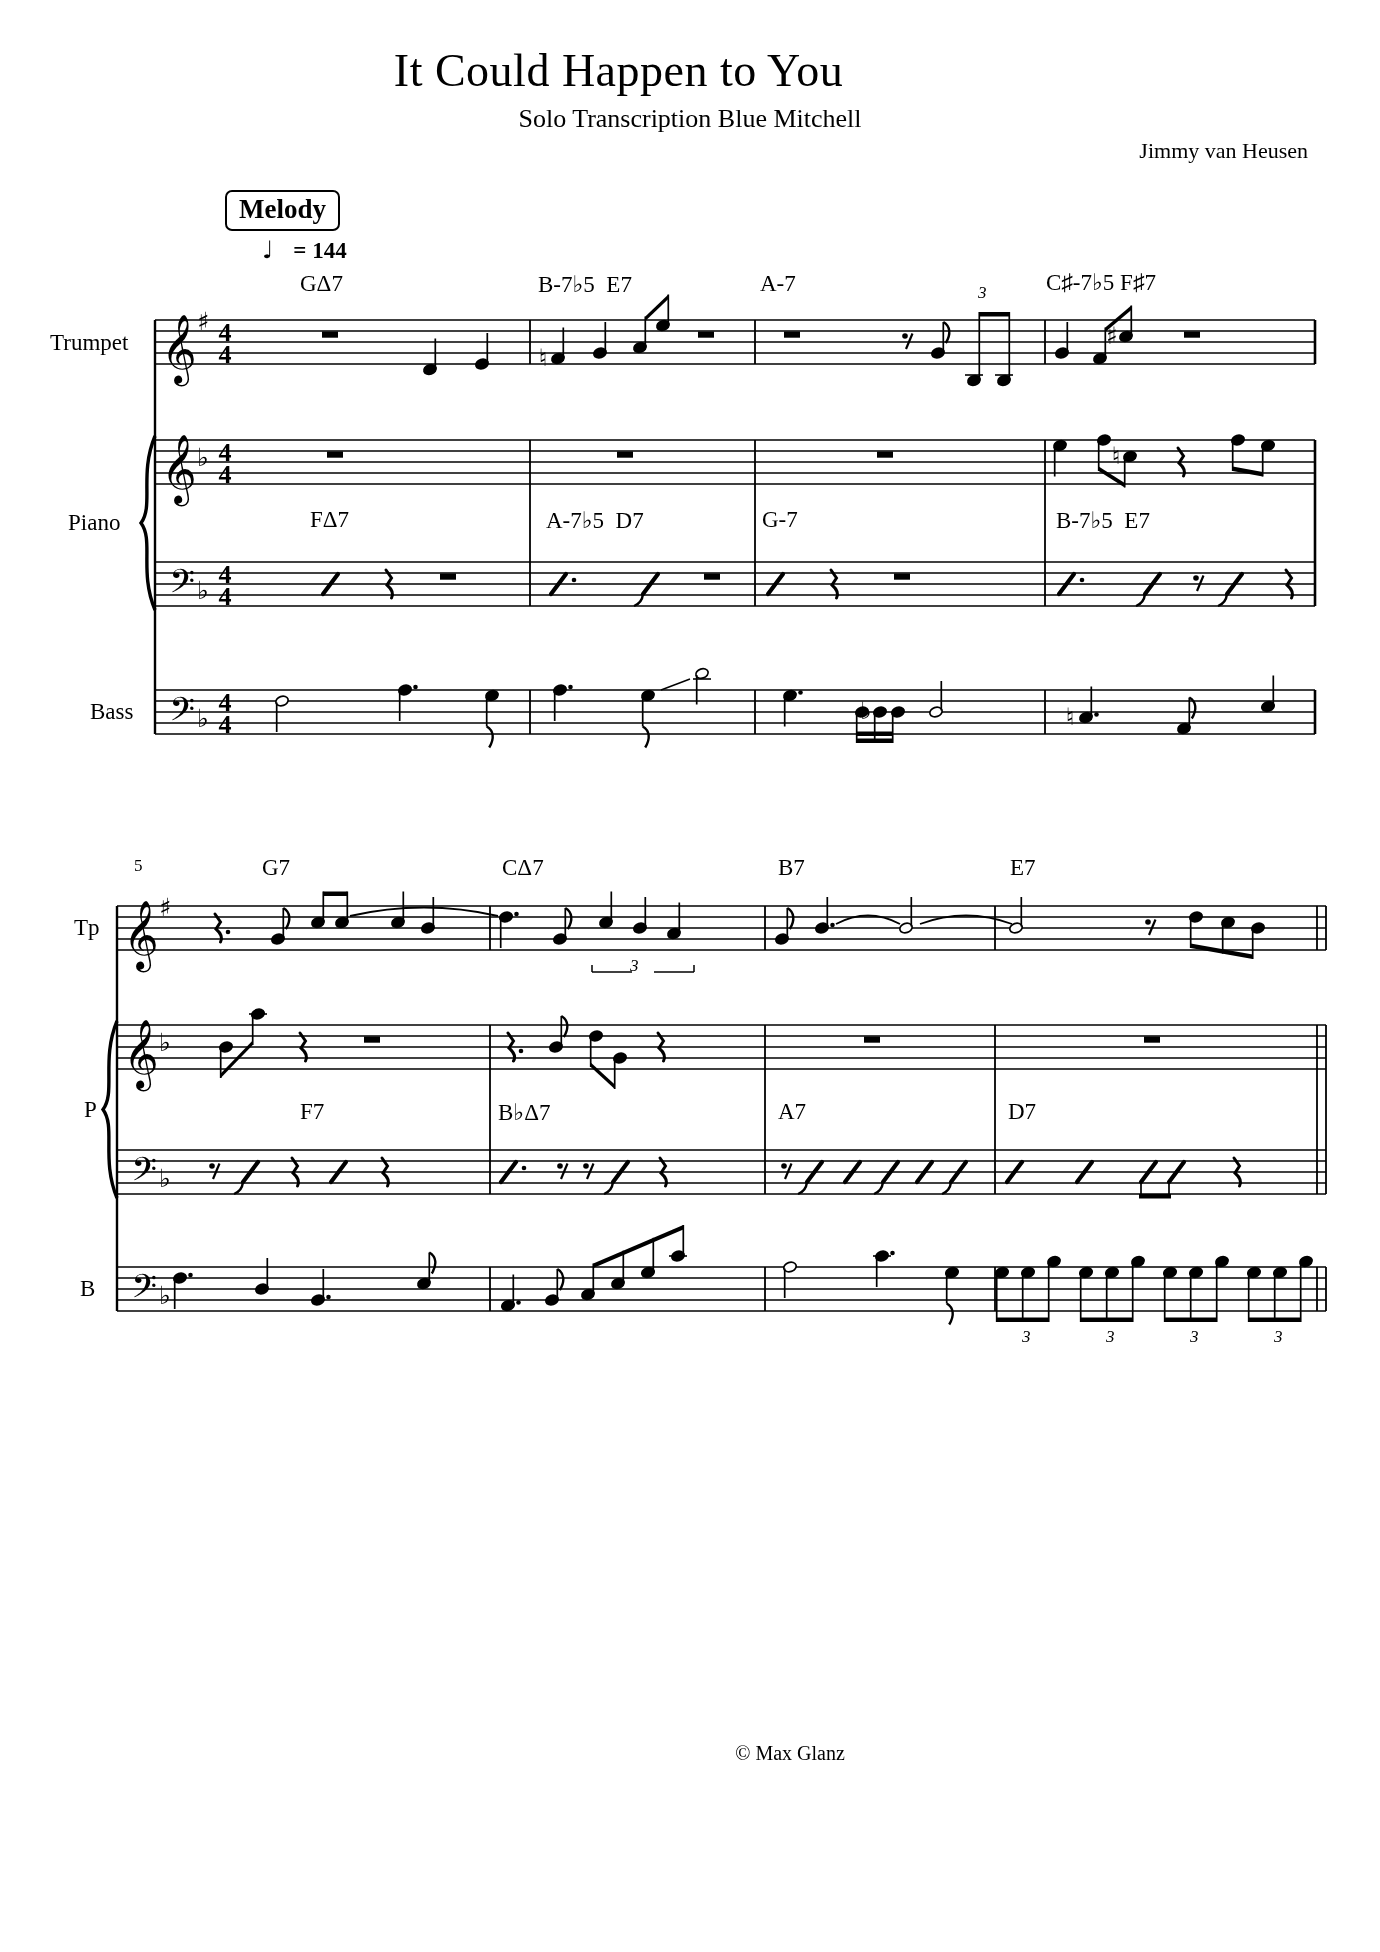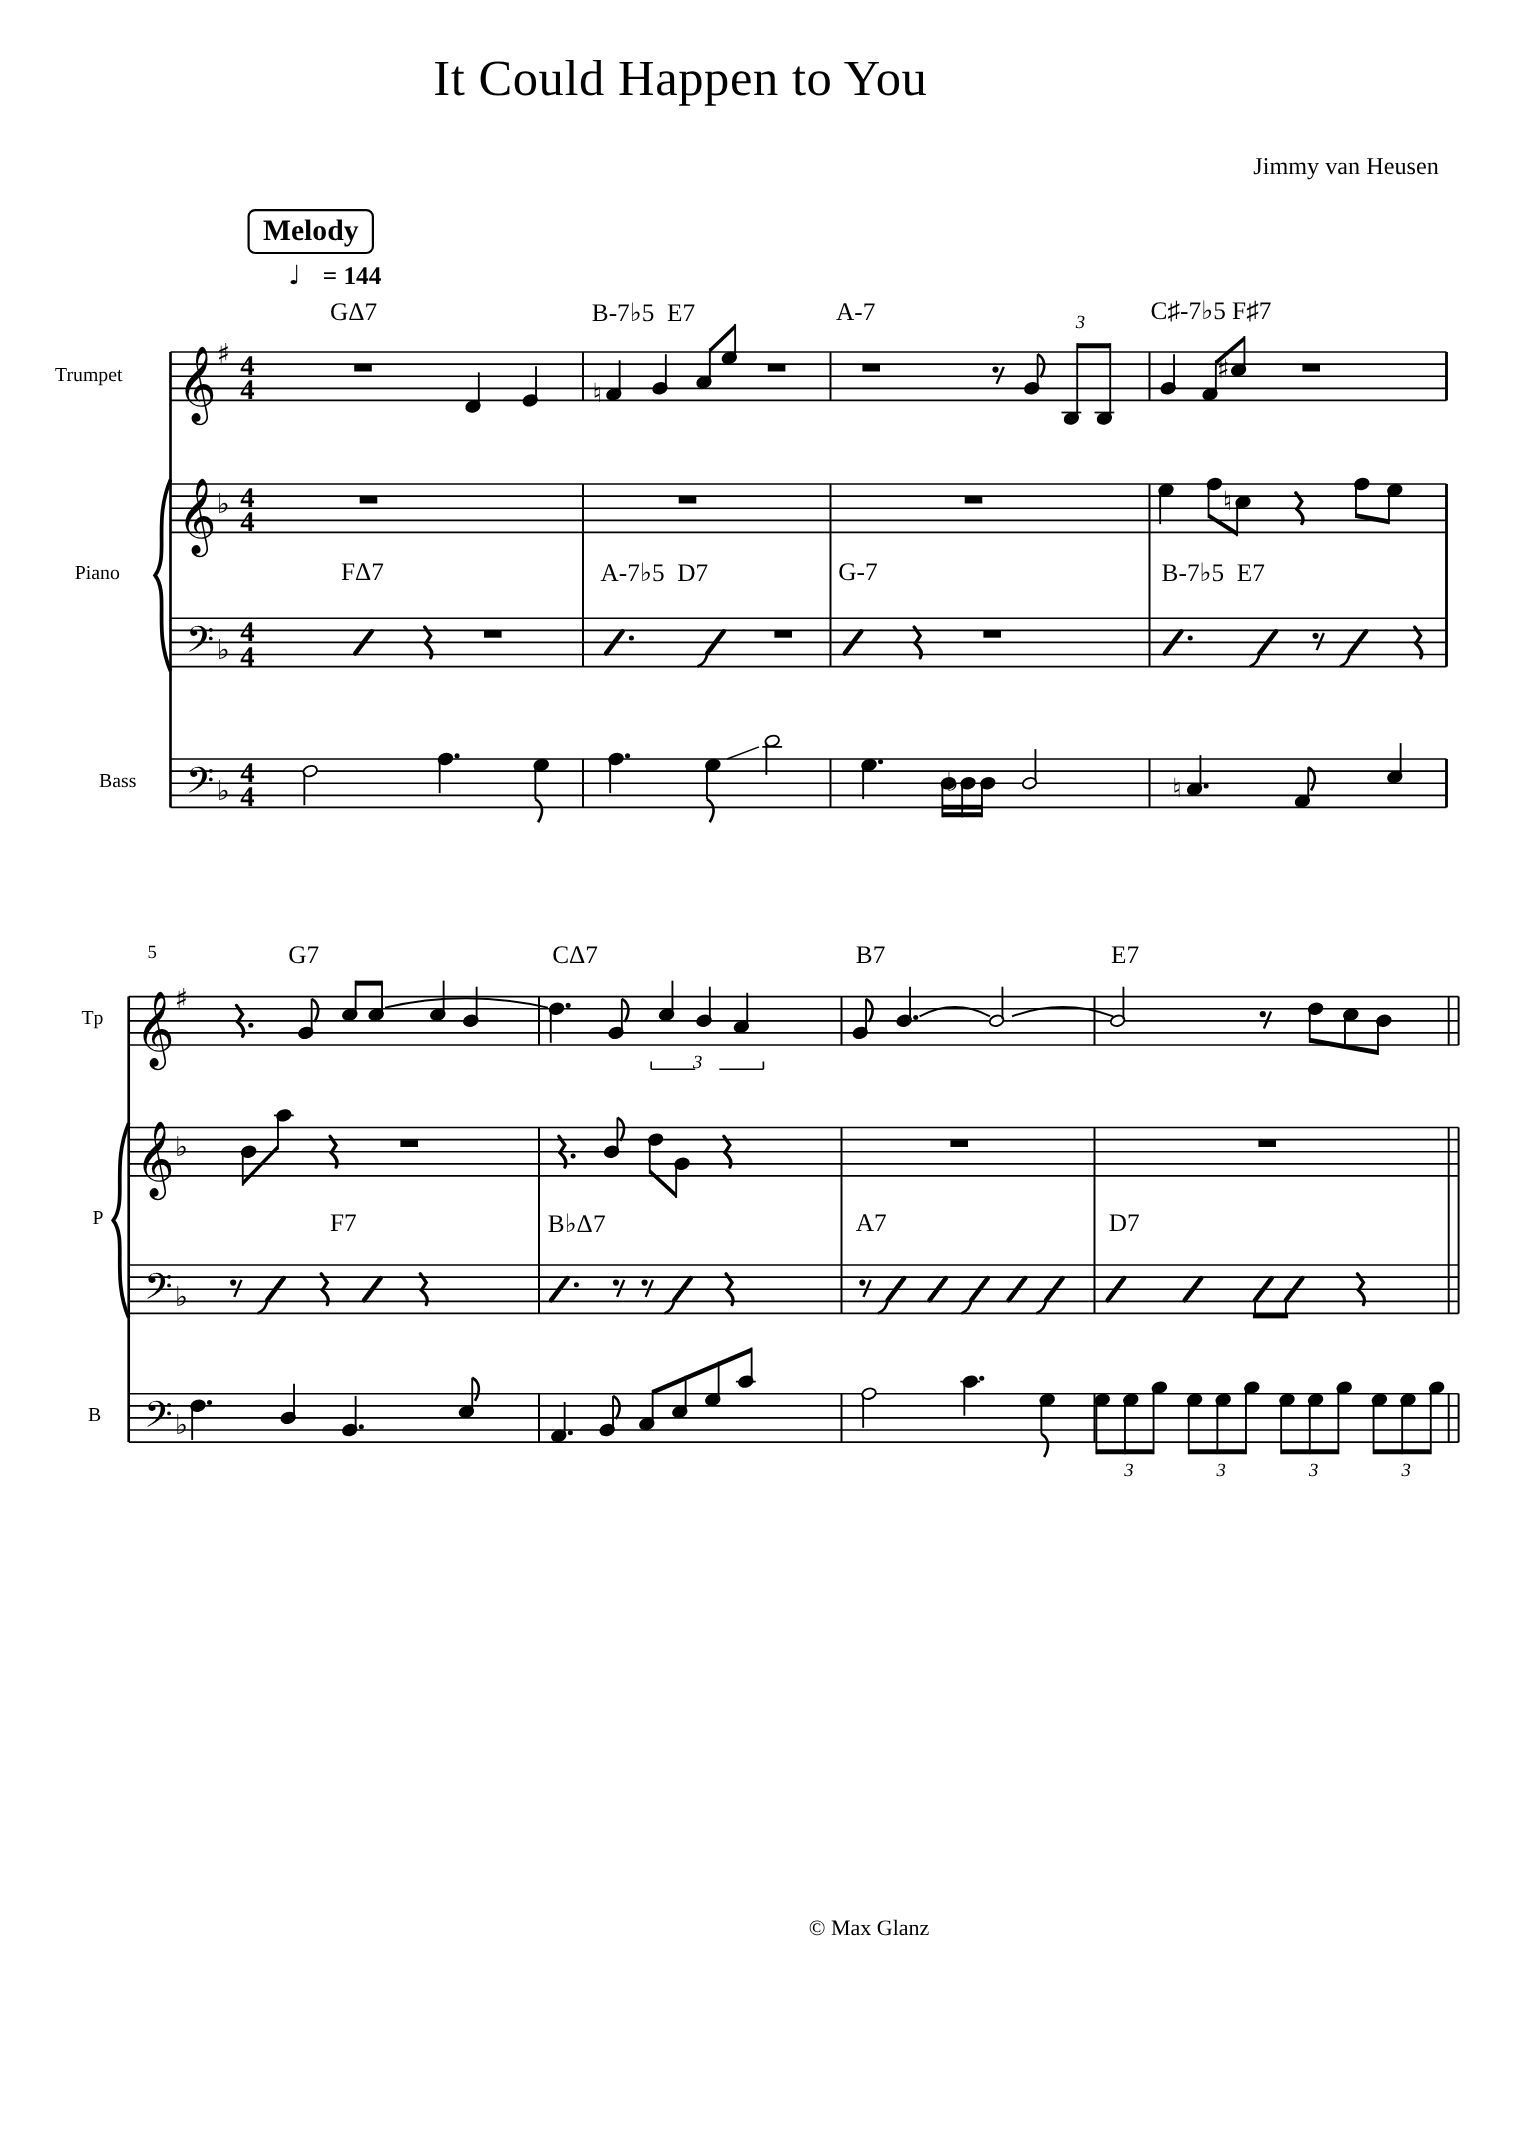--- a/index.html
+++ b/index.html
@@ -10,21 +10,21 @@
          font-size:46px;letter-spacing:0.5px;}
   .subtitle{position:absolute;left:0;top:104px;width:1380px;text-align:center;font-size:26px;}
   .composer{position:absolute;right:72px;top:138px;font-size:22px;}
   .melody-box{position:absolute;left:225px;top:190px;border:2.5px solid #000;border-radius:7px;
               padding:2px 12px 4px 12px;font-size:27px;font-weight:bold;text-align:center;}
   .tempo{position:absolute;left:262px;top:236px;font-size:23px;font-weight:bold;}
   .tempo .tnote{font-family:"DejaVu Sans", sans-serif;font-size:24px;font-weight:normal;}
   .tempo .tval{margin-left:20px;}
   .measure-number{position:absolute;font-size:17px;}
   .chord{position:absolute;font-size:23px;white-space:pre;}
-  .inst-label{position:absolute;font-size:18px;}
+  .inst-label{position:absolute;font-size:23px;}
   .tup3{position:absolute;font-size:17px;font-style:italic;}
   .footer{position:absolute;left:660px;top:1742px;width:260px;text-align:center;font-size:20px;}
 </style>
 </head>
 <body>
 
 <div class="page">
   <svg id="score" width="1380" height="1952" viewBox="0 0 1380 1952">
       <g>
         <line x1="155" y1="320" x2="155" y2="734" stroke="#000" stroke-width="2.4"></line>
@@ -426,20 +426,21 @@
           <ellipse cx="1280" cy="1272.5" rx="6.3" ry="4.6" transform="rotate(-18 1280 1272.5)" fill="#000" stroke="#000" stroke-width="1.7"></ellipse>
           <line x1="1274.7" y1="1272.5" x2="1274.7" y2="1322" stroke="#000" stroke-width="1.7"></line>
           <ellipse cx="1306" cy="1261.5" rx="6.3" ry="4.6" transform="rotate(-18 1306 1261.5)" fill="#000" stroke="#000" stroke-width="1.7"></ellipse>
           <line x1="1300.7" y1="1261.5" x2="1300.7" y2="1322" stroke="#000" stroke-width="1.7"></line>
           <polygon points="1248.7,1322 1300.7,1322 1300.7,1317.5 1248.7,1317.5" fill="#000"></polygon>
         </g>
       </g>
     </svg>
 
   <div class="title">It Could Happen to You</div>
+  <div class="subtitle">Solo Transcription Blue Mitchell</div>
   <div class="composer">Jimmy van Heusen</div>
   <div class="melody-box">
     <span>Melody</span>
   </div>
   <div class="tempo">
     <span class="tnote">♩</span><span class="tval">= 144</span>
   </div>
   <div class="measure-number" id="mnum" style="left: 134px; top: 856px;">5</div>
   <div id="overlay">
       <div class="inst-label" style="left: 50px; top: 330px;">Trumpet</div>

